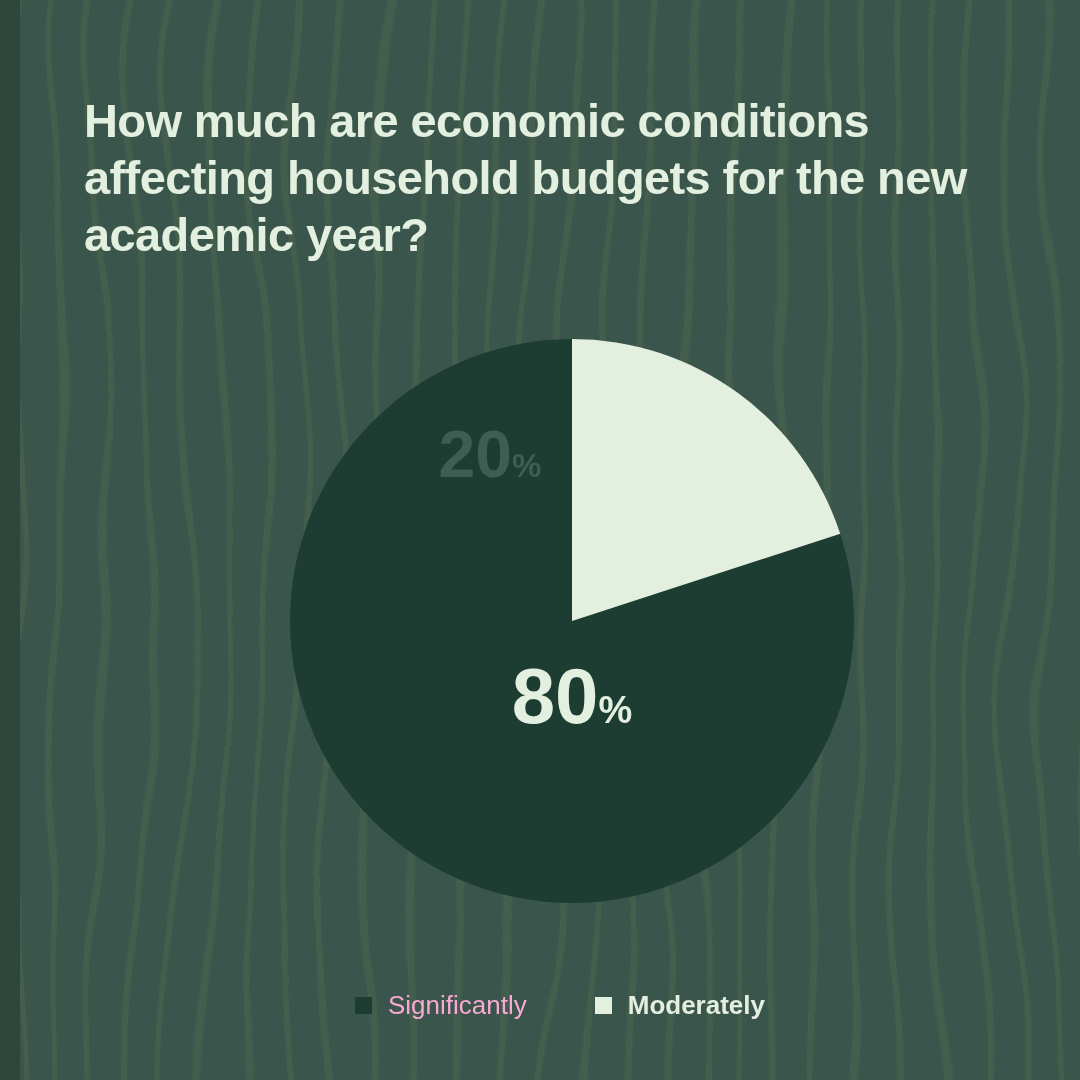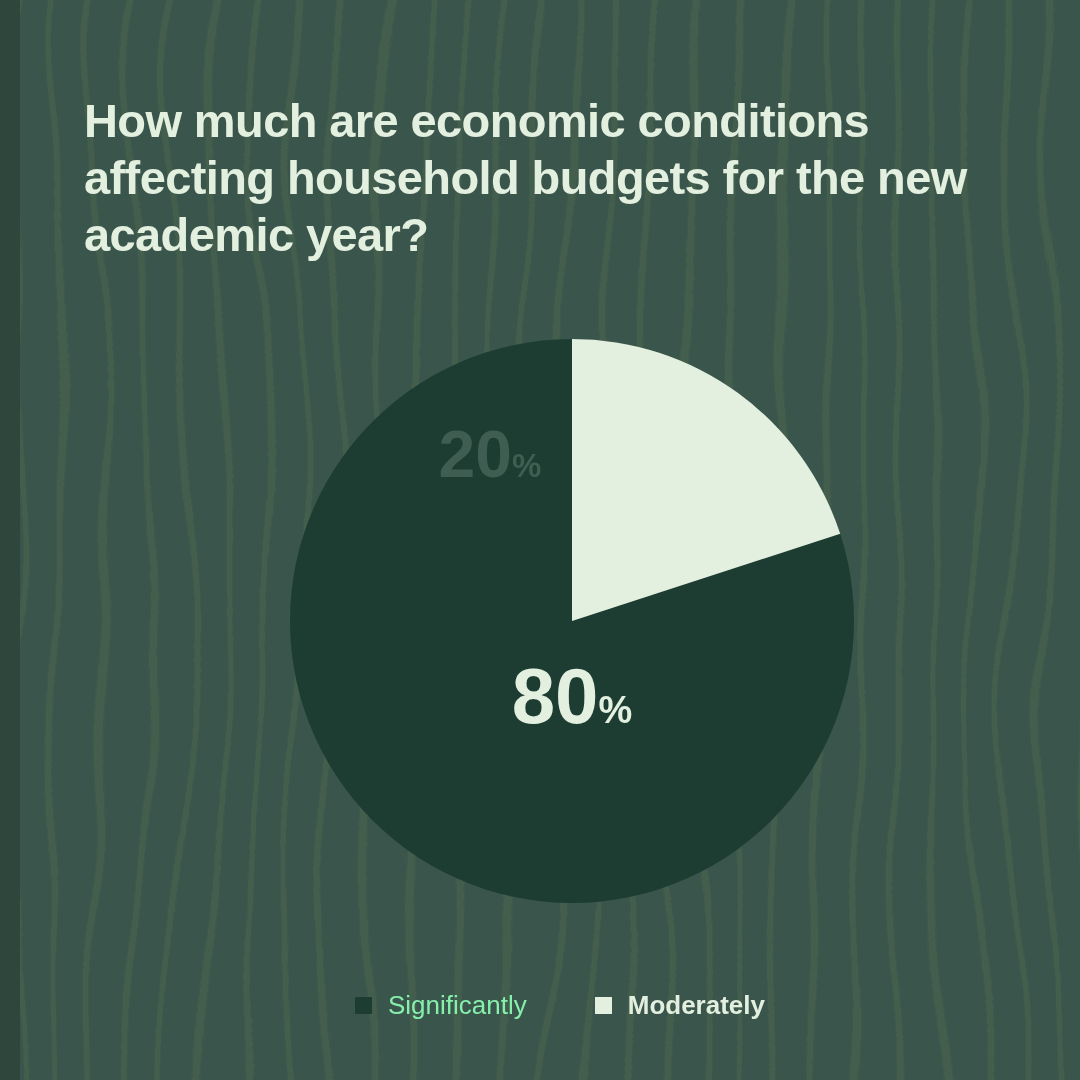--- a/index.html
+++ b/index.html
@@ -165,21 +165,21 @@
 
       <text id="label-moderately" text-anchor="middle" fill="#3f5d51" x="470" y="477">
         <tspan id="num-moderately" class="slice-label-num" font-size="66">20</tspan><tspan id="pct-moderately" class="slice-label-pct" font-size="33">%</tspan>
       </text>
     </svg>
   </div>
 
   <div id="legend">
     <div class="legend-item">
       <span class="legend-swatch" style="background: rgb(29, 61, 51);"></span>
-      <span class="legend-label" style="color: #86efac;">Significantly</span>
+      <span class="legend-label" style="color: #f9a8d4;">Significantly</span>
     </div>
     <div class="legend-item">
       <span class="legend-swatch" style="background: rgb(227, 239, 223);"></span>
       <span class="legend-label" style="color: rgb(227, 239, 223); font-weight: bold;">Moderately</span>
     </div>
   </div>
 
 </div>
 
 </body></html>

